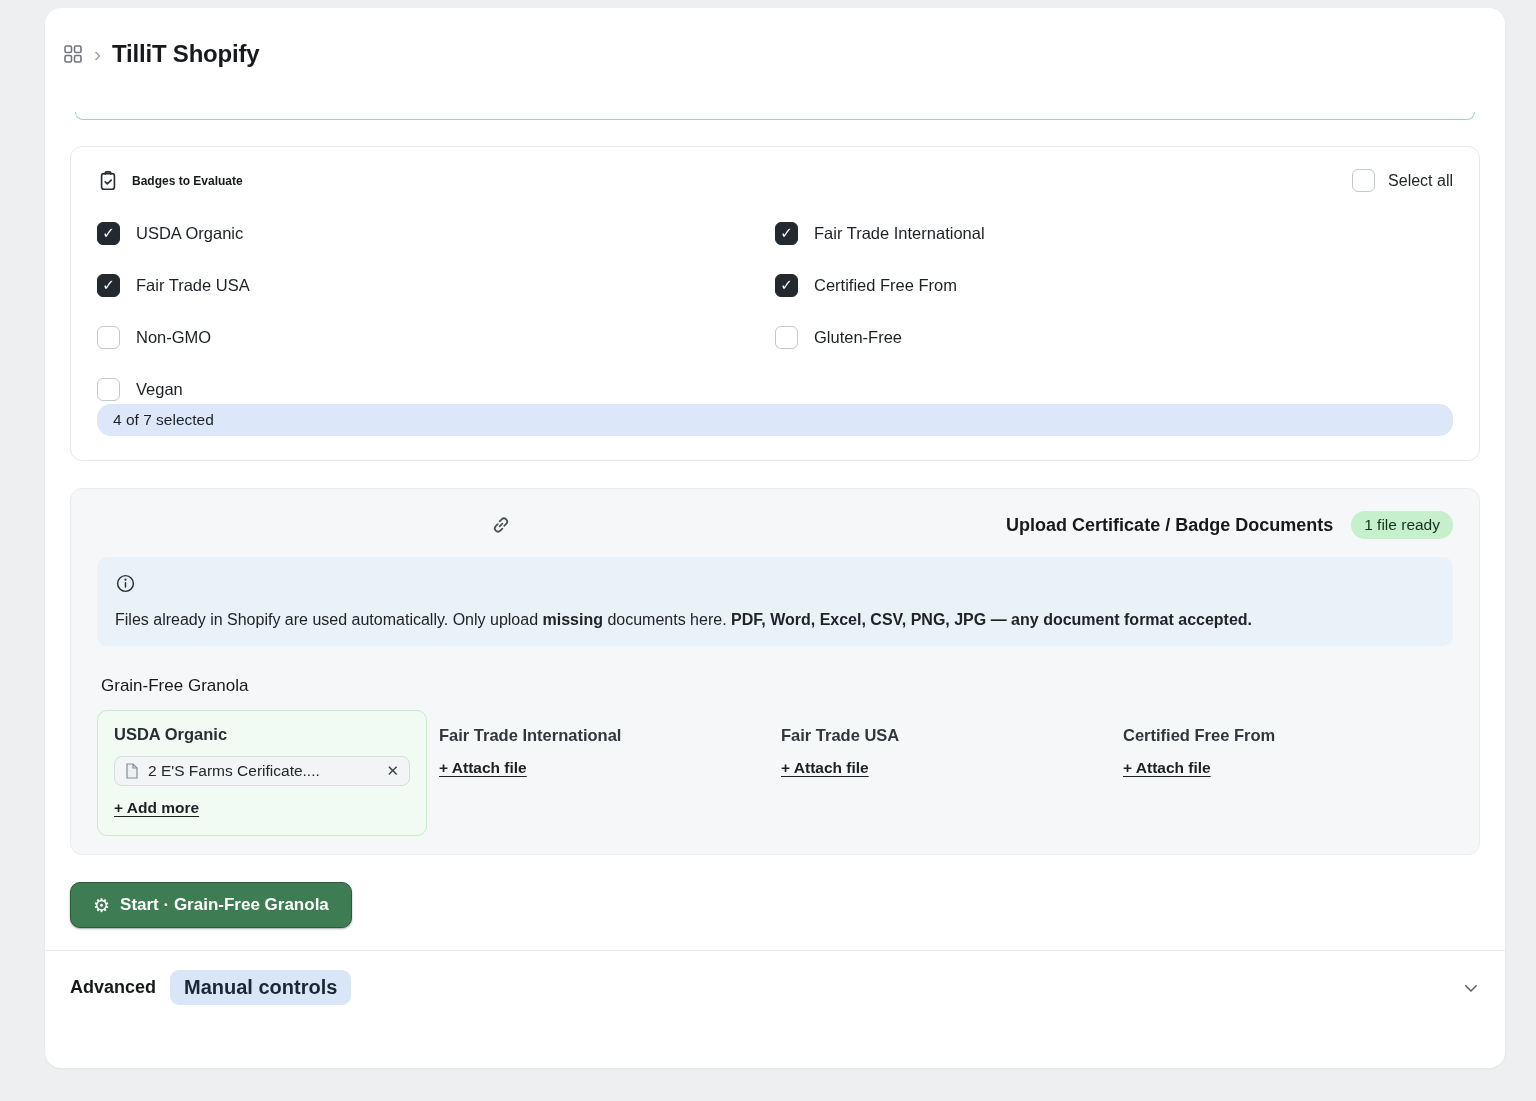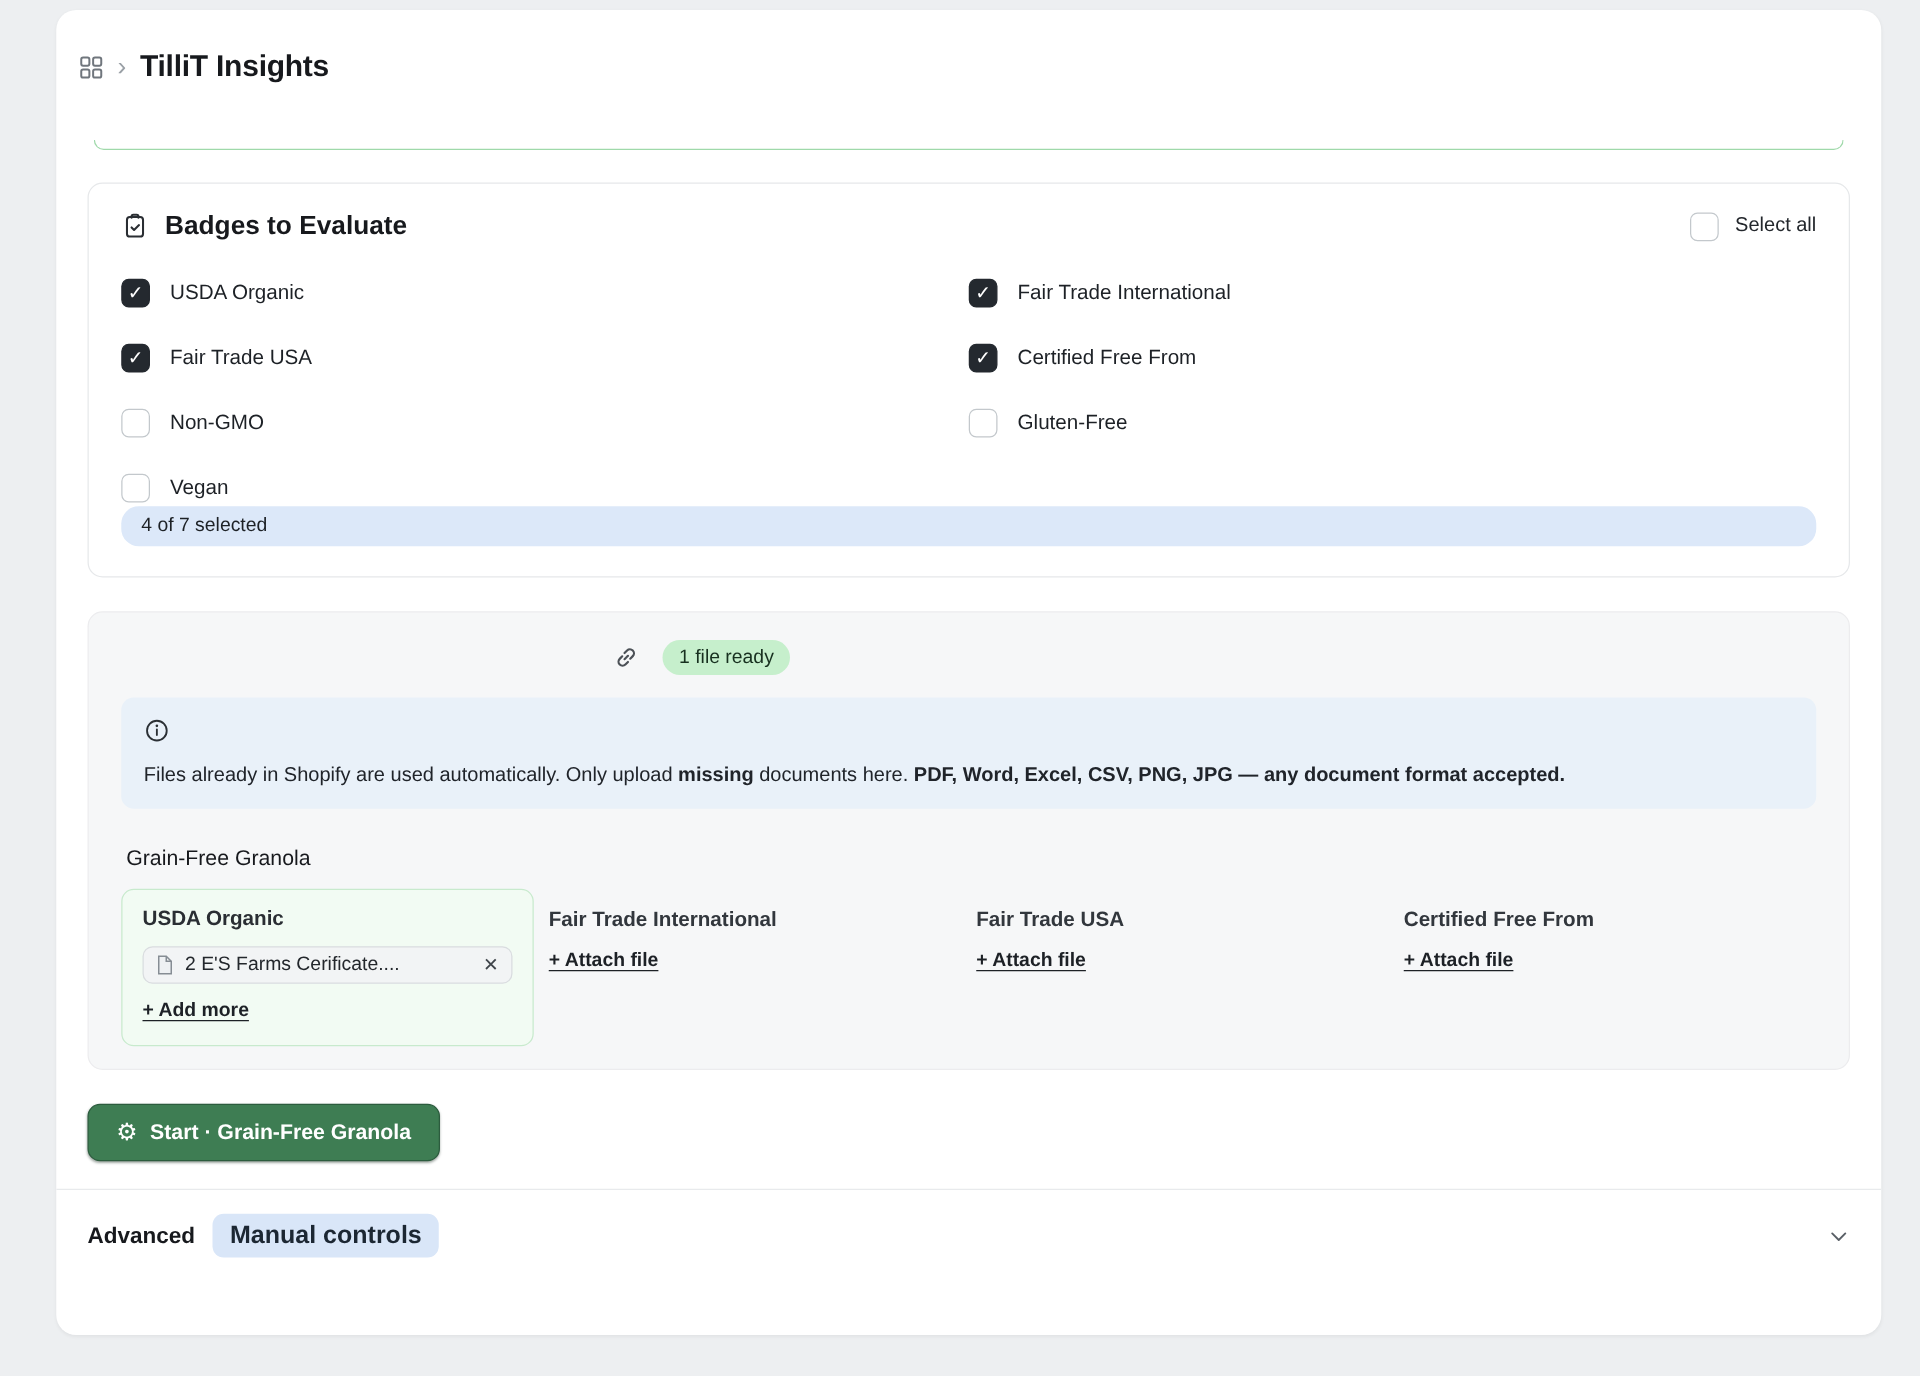--- a/index.html
+++ b/index.html
@@ -40,21 +40,21 @@
 
   
   .badges-card {
     margin: 26px 25px 0;
     border: 1px solid #e6e8ea;
     border-radius: 12px;
     padding: 22px 26px 24px;
     background: #ffffff;
   }
   .card-head { display: flex; align-items: center; gap: 13px; margin-bottom: 26px; }
-  .card-head h2 { margin: 0; font-size: 21px; font-weight: 700; color: #17191d; }
+  .card-head h2 { margin: 0; font-size: 12px; font-weight: 700; color: #17191d; }
   .select-all {
     margin-left: auto; display: flex; align-items: center; gap: 13px;
     font-size: 16px; color: #23272c; cursor: pointer; text-align: center;
   }
   .check-grid { display: grid; grid-template-columns: 1fr 1fr; }
   .check-row {
     display: flex; align-items: center; gap: 16px;
     height: 30px; margin-bottom: 22px;
     font-size: 16.5px; color: #1d2126; cursor: pointer;
   }
@@ -181,21 +181,21 @@
   <div class="breadcrumb">
     <span class="grid-icon">
       <svg width="20" height="20" viewBox="0 0 20 20" fill="none" stroke="#70767d" stroke-width="1.6">
         <rect x="2" y="2" width="6.5" height="6.5" rx="1.5"></rect>
         <rect x="11.5" y="2" width="6.5" height="6.5" rx="1.5"></rect>
         <rect x="2" y="11.5" width="6.5" height="6.5" rx="1.5"></rect>
         <rect x="11.5" y="11.5" width="6.5" height="6.5" rx="1.5"></rect>
       </svg>
     </span>
     <span class="crumb-sep">›</span>
-    <h1 class="page-title">TilliT Insights</h1>
+    <h1 class="page-title">TilliT Shopify</h1>
   </div>
 
   
   <div class="partial-card"></div>
 
   
   <section class="badges-card">
     <div class="card-head">
       <span style="display:inline-flex;">
         <svg width="22" height="22" viewBox="0 0 24 24" fill="none" stroke="#2a2e33" stroke-width="1.8" stroke-linecap="round" stroke-linejoin="round">
@@ -252,20 +252,21 @@
   
   <section class="upload-card">
     <div class="upload-head">
       <span class="link-icon">
         <svg width="22" height="22" viewBox="0 0 24 24" fill="none" stroke="#4c5157" stroke-width="1.9" stroke-linecap="round">
           <path d="M10.5 13.5l3-3"></path>
           <path d="M8.5 11l-2.2 2.2a3.5 3.5 0 0 0 4.95 4.95L13.5 15.9"></path>
           <path d="M15.5 13l2.2-2.2a3.5 3.5 0 0 0-4.95-4.95L10.5 8.1"></path>
         </svg>
       </span>
+      <h2>Upload Certificate / Badge Documents</h2>
       <span class="ready-badge">1 file ready</span>
     </div>
 
     <div class="info-box">
       <span class="info-icon">
         <svg width="21" height="21" viewBox="0 0 24 24" fill="none" stroke="#2b3035" stroke-width="1.7">
           <circle cx="12" cy="12" r="9"></circle>
           <path d="M12 11v5" stroke-linecap="round"></path>
           <circle cx="12" cy="7.6" r="1.2" fill="#2b3035" stroke="none"></circle>
         </svg>

